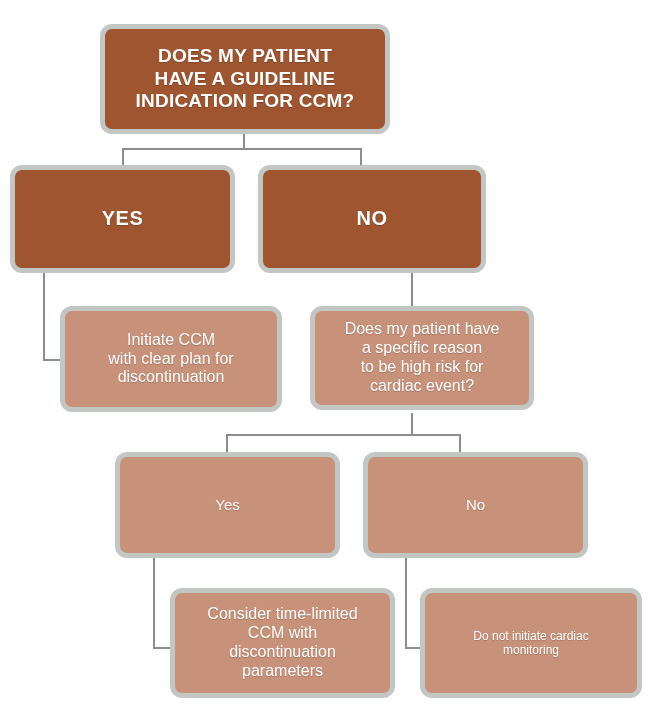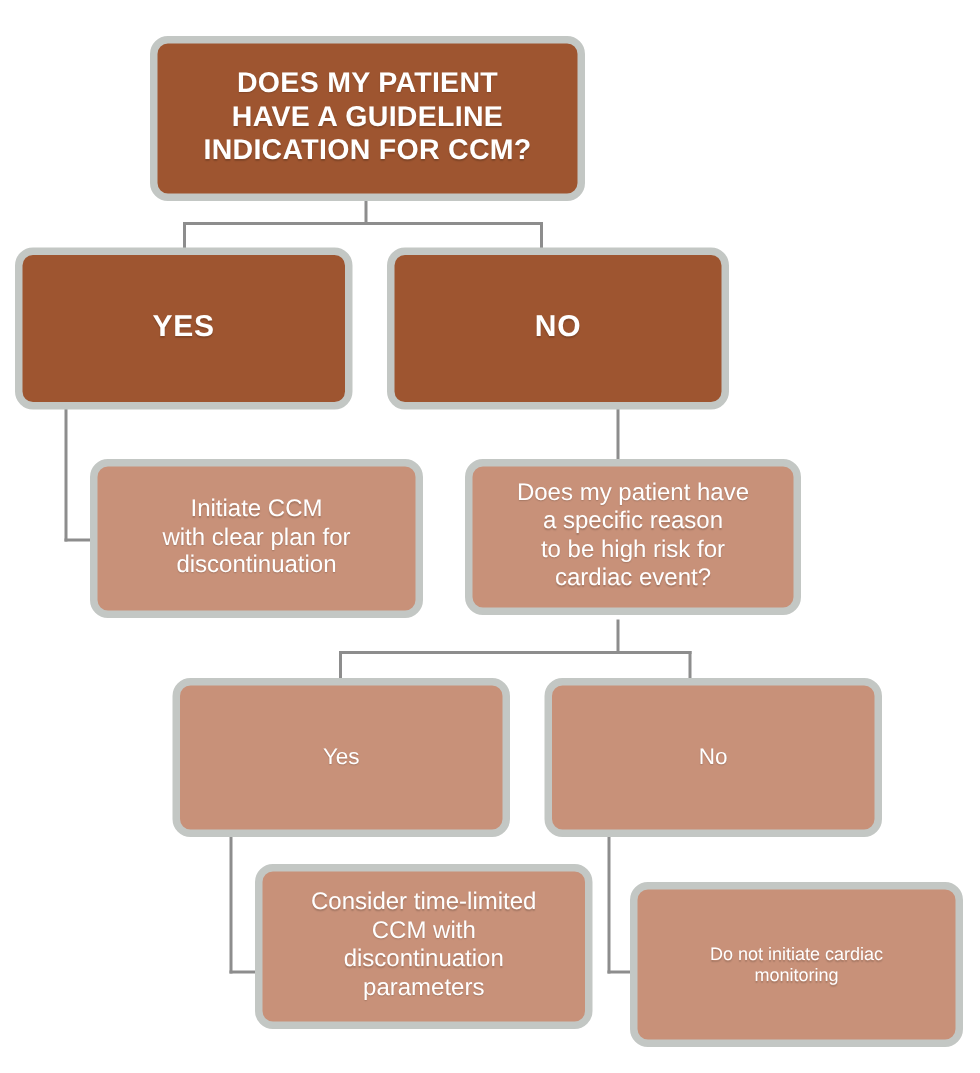--- a/index.html
+++ b/index.html
@@ -60,21 +60,21 @@
   }
 
   
   #node-root      { left: 100px; top: 24px;  width: 290px; height: 110px; font-size: 19px; letter-spacing: .2px; }
   #node-yes       { left: 10px;  top: 165px; width: 225px; height: 108px; font-size: 20px; letter-spacing: .5px; }
   #node-no        { left: 258px; top: 165px; width: 228px; height: 108px; font-size: 20px; letter-spacing: .5px; }
   #node-initiate  { left: 60px;  top: 306px; width: 222px; height: 106px; font-size: 16px; }
   #node-riskq     { left: 310px; top: 306px; width: 224px; height: 104px; font-size: 16px; }
   #node-yes2      { left: 115px; top: 452px; width: 225px; height: 106px; font-size: 15px; font-weight: normal; }
   #node-no2       { left: 363px; top: 452px; width: 225px; height: 106px; font-size: 15px; font-weight: normal; }
-  #node-timelimit { left: 170px; top: 576px; width: 225px; height: 110px; font-size: 16px; }
+  #node-timelimit { left: 170px; top: 588px; width: 225px; height: 110px; font-size: 16px; }
   #node-donot     { left: 420px; top: 588px; width: 222px; height: 110px; font-size: 12px; }
 </style>
 </head>
 <body>
 
 <div id="flowchart">
 
   <div class="conn v" style="left:243px; top:134px;  height:15px;"></div>
   <div class="conn h" style="left:122px; top:148px;  width:240px;"></div>
   <div class="conn v" style="left:122px; top:148px;  height:18px;"></div>

